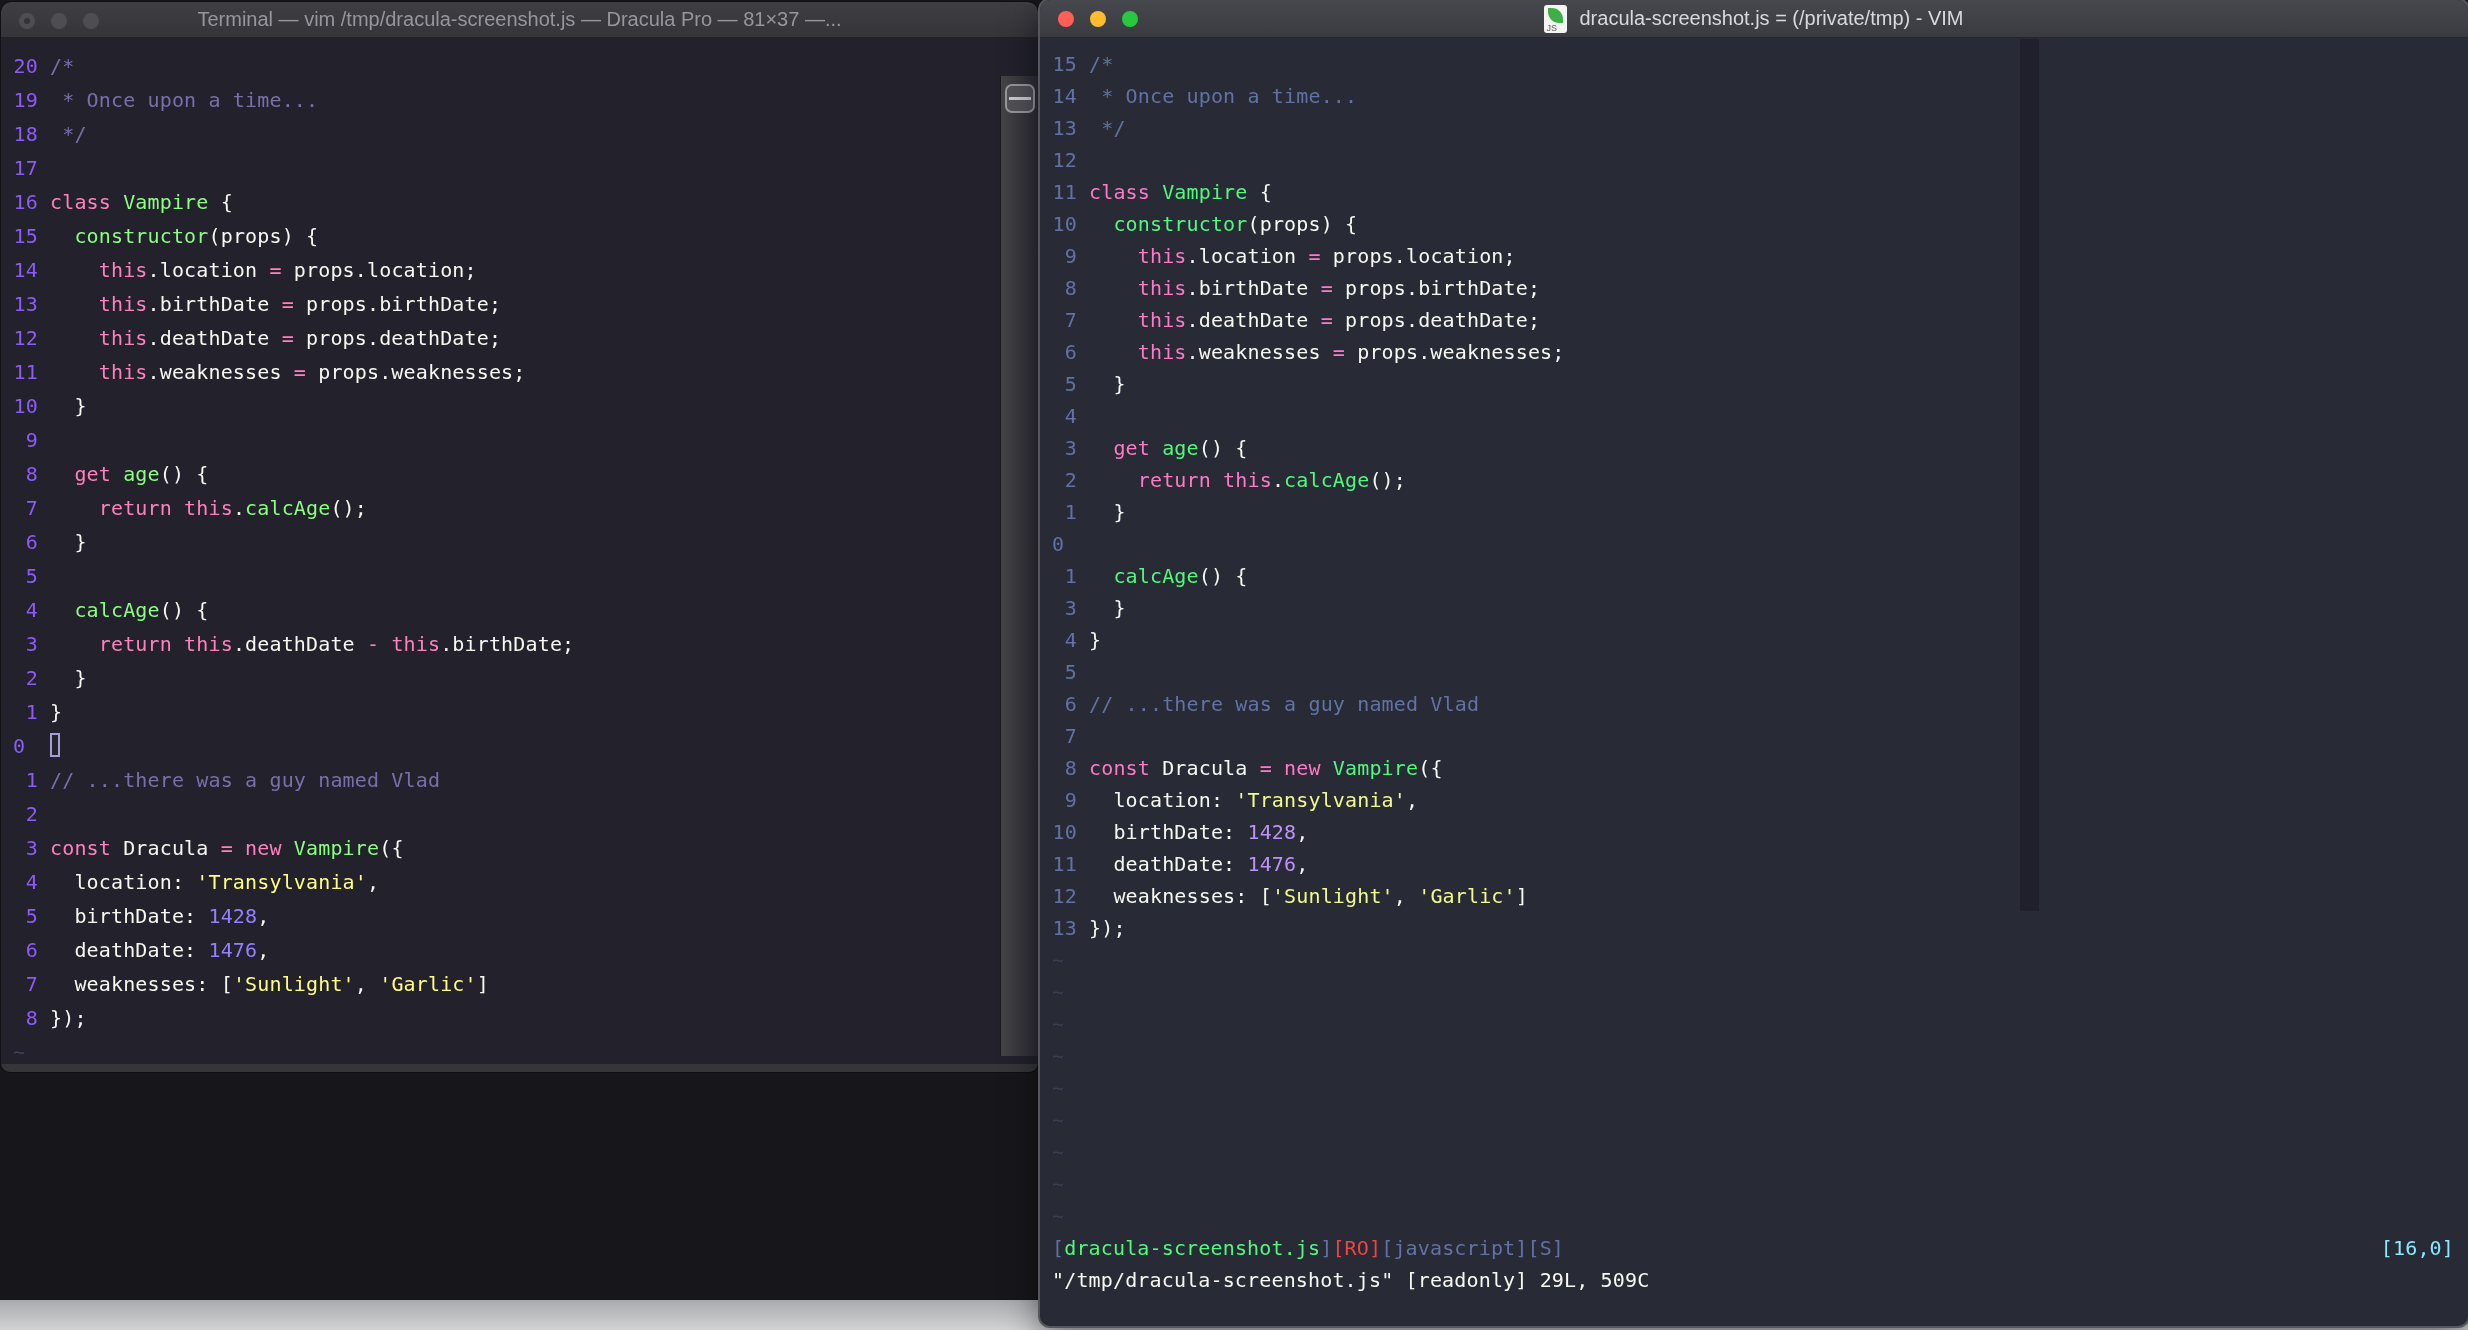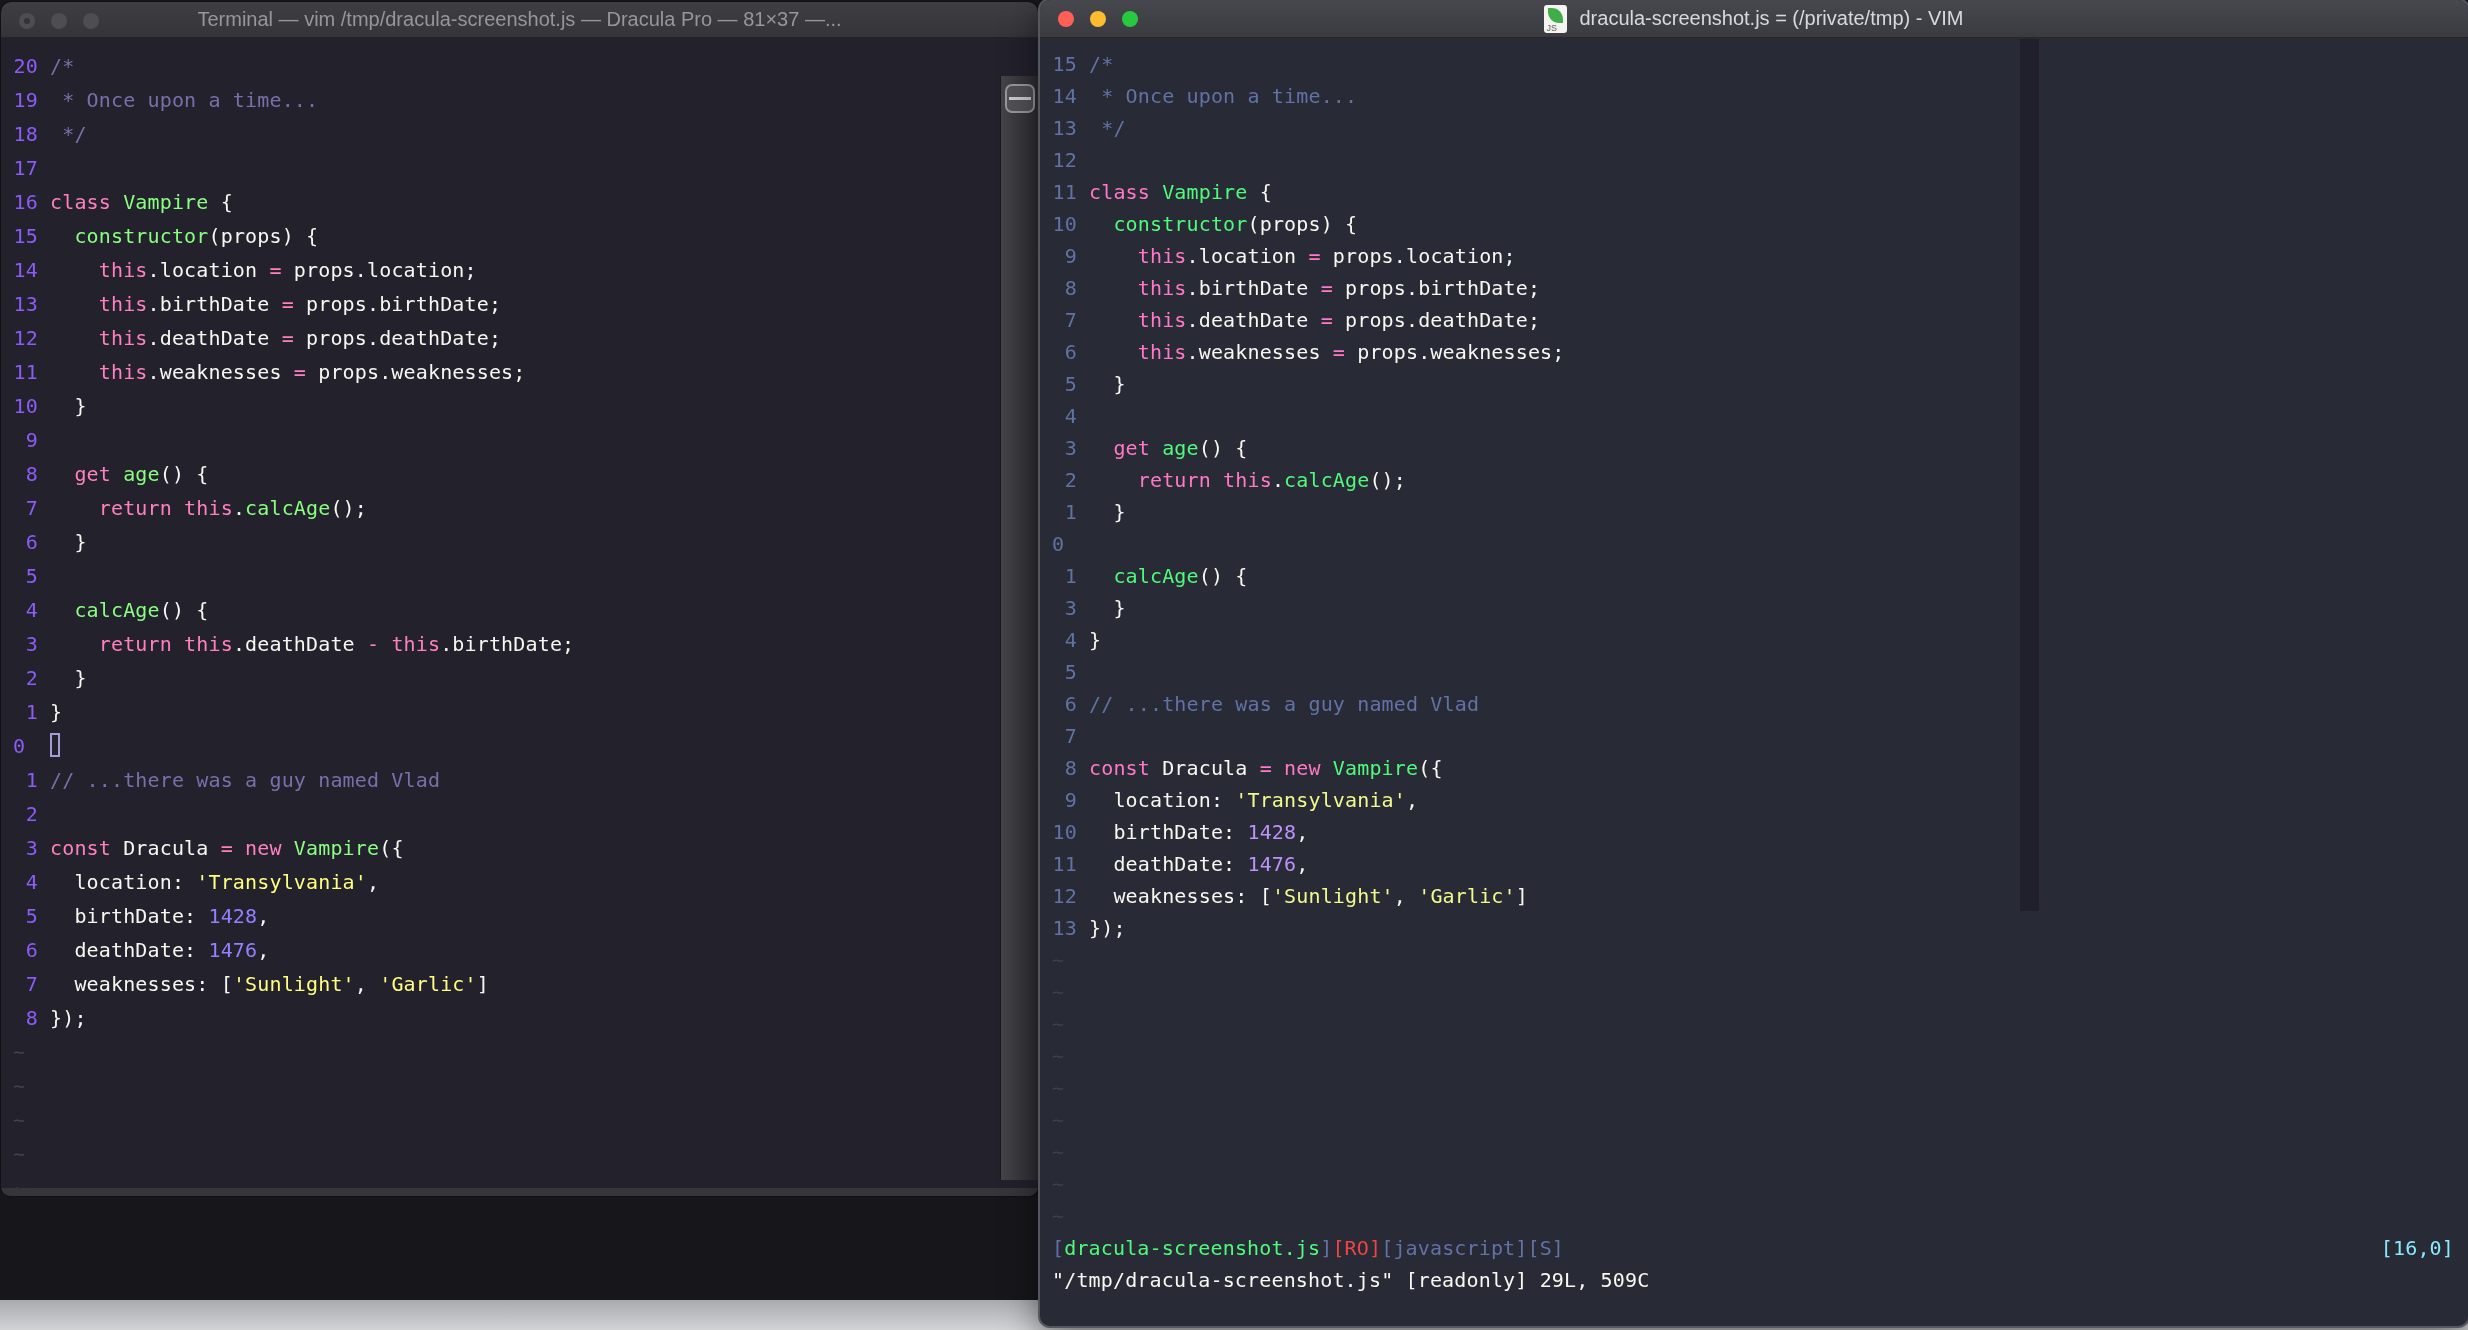--- a/index.html
+++ b/index.html
@@ -14,21 +14,21 @@
   
   .window { position:absolute; overflow:hidden; }
   .titlebar { position:relative; width:100%; }
   .lights { position:absolute; top:11px; left:18px; display:flex; gap:16px; }
   .light { width:16px; height:16px; border-radius:50%; position:relative; }
   .win-title { position:absolute; left:0; right:0; top:0; bottom:0;
                display:flex; align-items:center; justify-content:center;
                font-size:20px; white-space:nowrap; }
 
   
-  .win-left { left:1px; top:2px; width:1037px; height:1194px; background:#22212c;
+  .win-left { left:1px; top:2px; width:1037px; height:1070px; background:#22212c;
               border-radius:10px 10px 9px 9px; box-shadow:0 0 0 1px #111115; }
   .tb-left { height:36px; background:linear-gradient(#3e3e43,#343439);
              border-bottom:1px solid #232327; border-radius:10px 10px 0 0; }
   .tb-left .light { background:#4d4d52; }
   .tb-left .light.close::after { content:""; position:absolute; left:5px; top:5px;
              width:6px; height:6px; border-radius:50%; background:#323237; }
   .tb-left .win-title { color:#96969c; }
   .content-left { position:absolute; top:37px; left:0; right:0; bottom:8px; background:#22212c; }
   .win-footer-left { position:absolute; left:0; right:0; bottom:0; height:8px;
                      background:#35353a; border-radius:0 0 9px 9px; }

